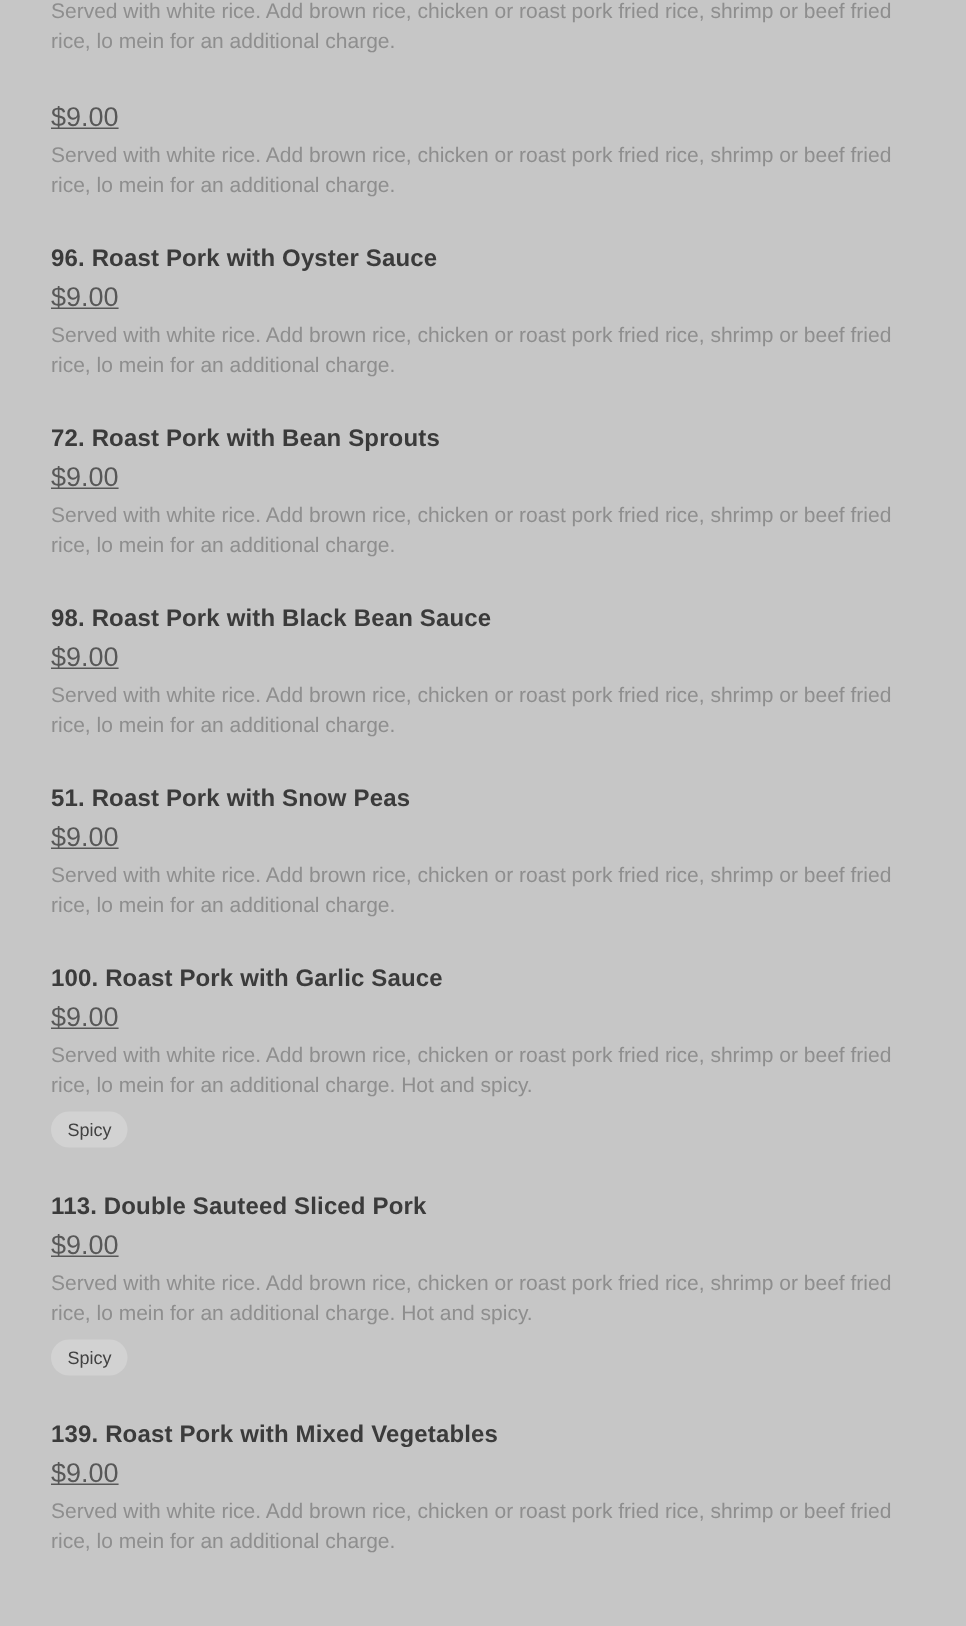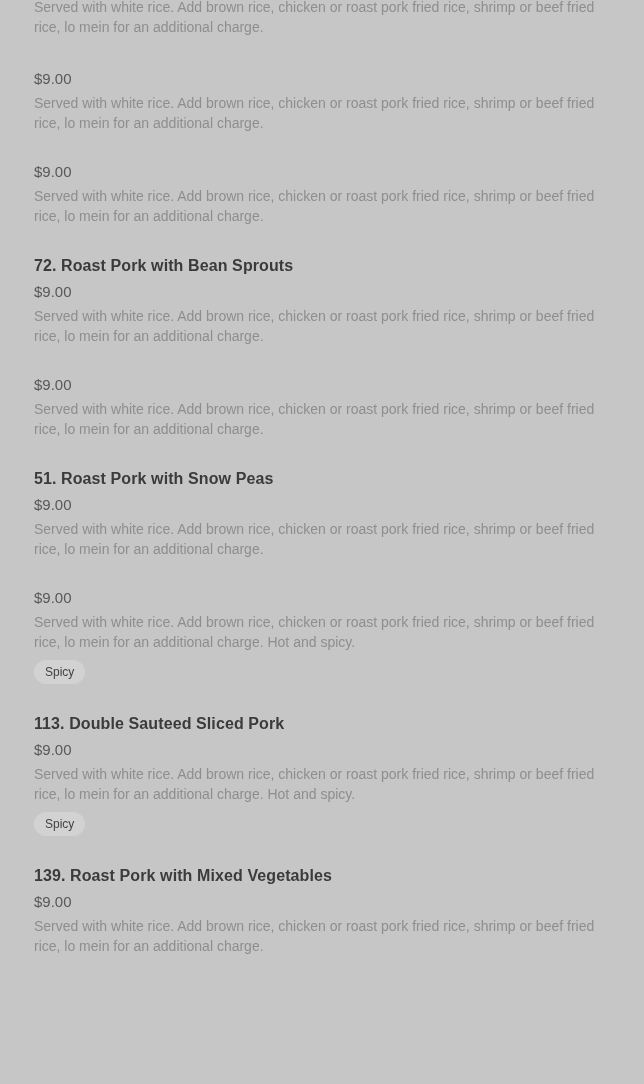--- a/index.html
+++ b/index.html
@@ -33,25 +33,26 @@
   }
   .item-title {
     font-size: 16px;
     line-height: 20px;
     font-weight: 700;
     letter-spacing: 0.1px;
     color: var(--item-title);
     margin-bottom: 7px;
   }
   .item-price {
-    font-size: 15px;
+    font-size: 18px;
     line-height: 17px;
     font-weight: 400;
     color: var(--price-text);
     margin-bottom: 6px;
+    text-decoration: underline;
   }
   .item-desc {
     font-size: 14px;
     line-height: 20px;
     font-weight: 400;
     color: var(--description-text);
   }
   .spicy-badge {
     display: inline-block;
     margin-top: 8px;
@@ -72,42 +73,45 @@
   <div class="item partial">
     <p class="item-desc">Served with white rice. Add brown rice, chicken or roast pork fried rice, shrimp or beef fried rice, lo mein for an additional charge.</p>
   </div>
 
   <div class="item">
     <div class="item-price">$9.00</div>
     <p class="item-desc">Served with white rice. Add brown rice, chicken or roast pork fried rice, shrimp or beef fried rice, lo mein for an additional charge.</p>
   </div>
 
   <div class="item">
+    <h3 class="item-title">96. Roast Pork with Oyster Sauce</h3>
     <div class="item-price">$9.00</div>
     <p class="item-desc">Served with white rice. Add brown rice, chicken or roast pork fried rice, shrimp or beef fried rice, lo mein for an additional charge.</p>
   </div>
 
   <div class="item">
     <h3 class="item-title">72. Roast Pork with Bean Sprouts</h3>
     <div class="item-price">$9.00</div>
     <p class="item-desc">Served with white rice. Add brown rice, chicken or roast pork fried rice, shrimp or beef fried rice, lo mein for an additional charge.</p>
   </div>
 
   <div class="item">
+    <h3 class="item-title">98. Roast Pork with Black Bean Sauce</h3>
     <div class="item-price">$9.00</div>
     <p class="item-desc">Served with white rice. Add brown rice, chicken or roast pork fried rice, shrimp or beef fried rice, lo mein for an additional charge.</p>
   </div>
 
   <div class="item">
     <h3 class="item-title">51. Roast Pork with Snow Peas</h3>
     <div class="item-price">$9.00</div>
     <p class="item-desc">Served with white rice. Add brown rice, chicken or roast pork fried rice, shrimp or beef fried rice, lo mein for an additional charge.</p>
   </div>
 
   <div class="item">
+    <h3 class="item-title">100. Roast Pork with Garlic Sauce</h3>
     <div class="item-price">$9.00</div>
     <p class="item-desc">Served with white rice. Add brown rice, chicken or roast pork fried rice, shrimp or beef fried rice, lo mein for an additional charge. Hot and spicy.</p>
     <span class="spicy-badge">Spicy</span>
   </div>
 
   <div class="item">
     <h3 class="item-title">113. Double Sauteed Sliced Pork</h3>
     <div class="item-price">$9.00</div>
     <p class="item-desc">Served with white rice. Add brown rice, chicken or roast pork fried rice, shrimp or beef fried rice, lo mein for an additional charge. Hot and spicy.</p>
     <span class="spicy-badge">Spicy</span>

